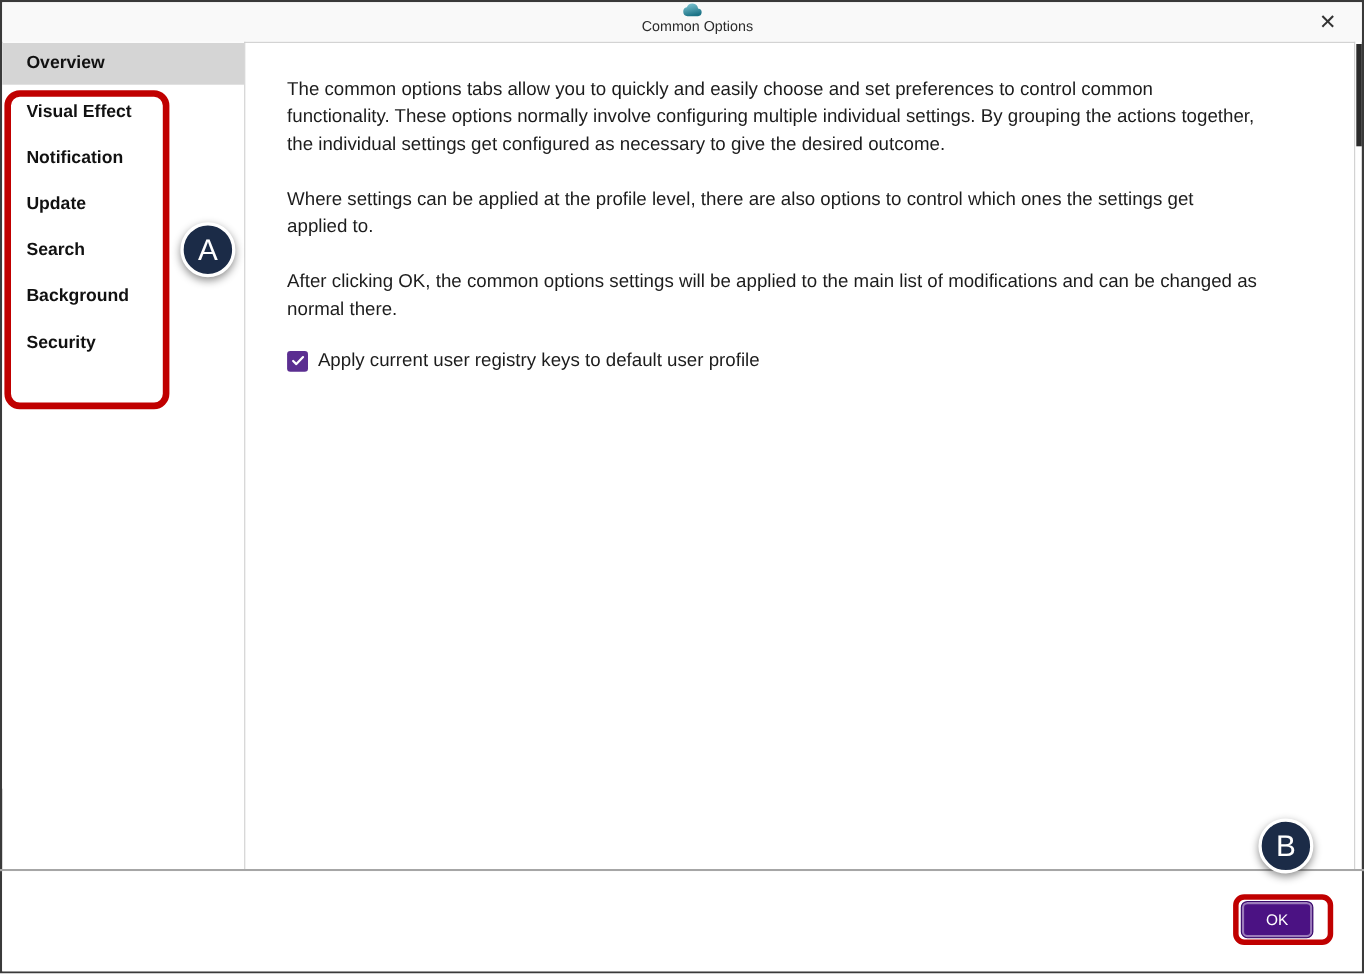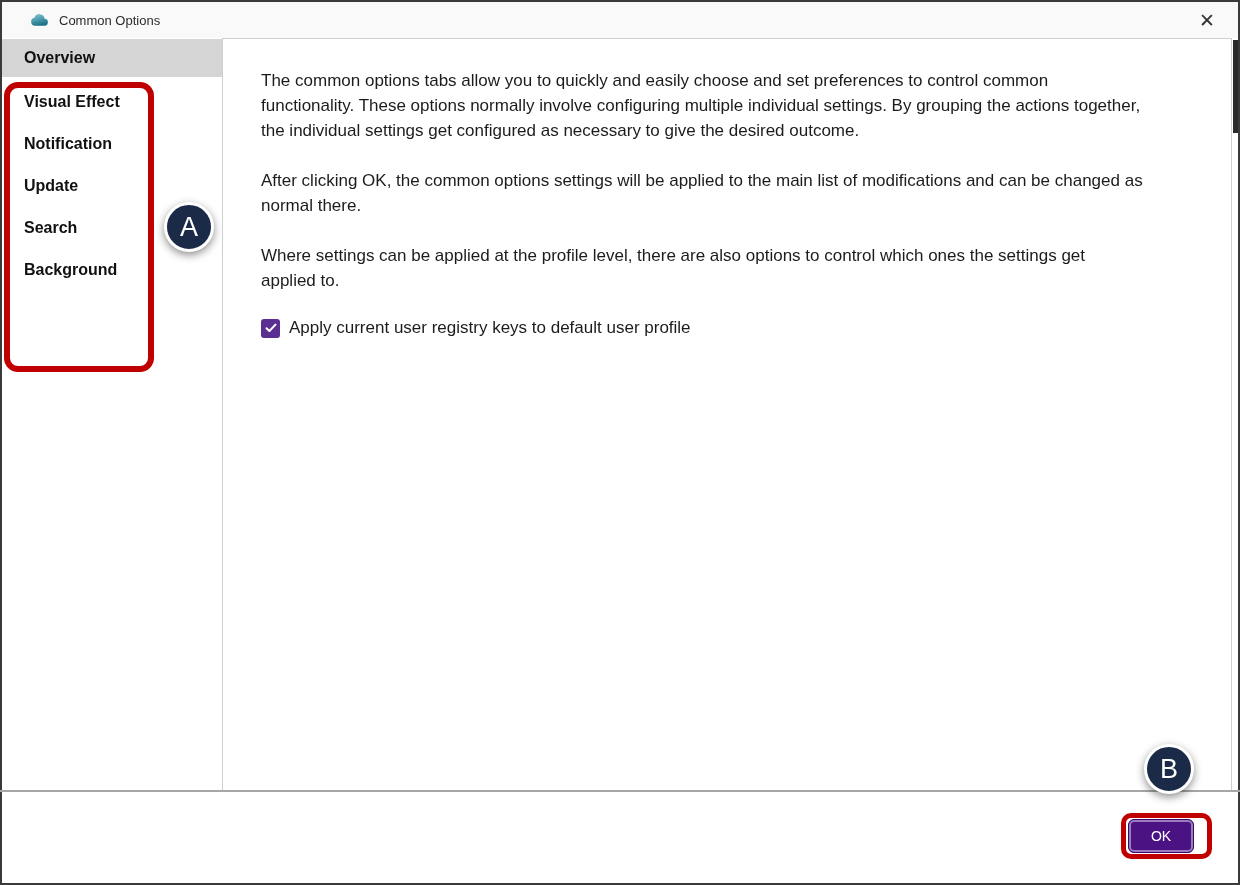--- a/index.html
+++ b/index.html
@@ -17,20 +17,21 @@
 
   
   .titlebar {
     position: absolute;
     left: 2px; top: 2px; right: 2px;
     height: 36px;
     background: #f9f9f9;
     display: flex;
     align-items: center;
     padding-left: 28px;
+    flex-direction: column;
   }
   .app-icon { width: 19px; height: 14px; display: inline-flex; margin-right: 10px; }
   .title { font-size: 13px; color: #2b2b2b; }
   .close {
     position: absolute;
     right: 14px; top: 0;
     height: 36px; width: 34px;
     display: flex; align-items: center; justify-content: center;
     font-size: 19px; color: #333; cursor: default;
   }
@@ -157,27 +158,28 @@
     <span class="close">✕</span>
   </div>
 
   <div class="sidebar">
       <div class="side-item selected">Overview</div>
       <div class="side-item">Visual Effect</div>
       <div class="side-item">Notification</div>
       <div class="side-item">Update</div>
       <div class="side-item">Search</div>
       <div class="side-item">Background</div>
+      <div class="side-item">Security</div>
     </div>
 
   <div class="content">
     <div>
         <p>The common options tabs allow you to quickly and easily choose and set preferences to control common functionality. These options normally involve configuring multiple individual settings. By grouping the actions together, the individual settings get configured as necessary to give the desired outcome.</p>
+        <p>Where settings can be applied at the profile level, there are also options to control which ones the settings get applied to.</p>
         <p>After clicking OK, the common options settings will be applied to the main list of modifications and can be changed as normal there.</p>
-        <p>Where settings can be applied at the profile level, there are also options to control which ones the settings get applied to.</p>
       </div>
     <div class="check-row">
       <span class="checkbox">
         <svg viewBox="0 0 12 10" width="12" height="10">
           <path d="M1.5 5.2 L4.4 8 L10.5 1.6" stroke="#ffffff" stroke-width="2" fill="none" stroke-linecap="round" stroke-linejoin="round"></path>
         </svg>
       </span>
       <span class="check-label">Apply current user registry keys to default user profile</span>
     </div>
   </div>

